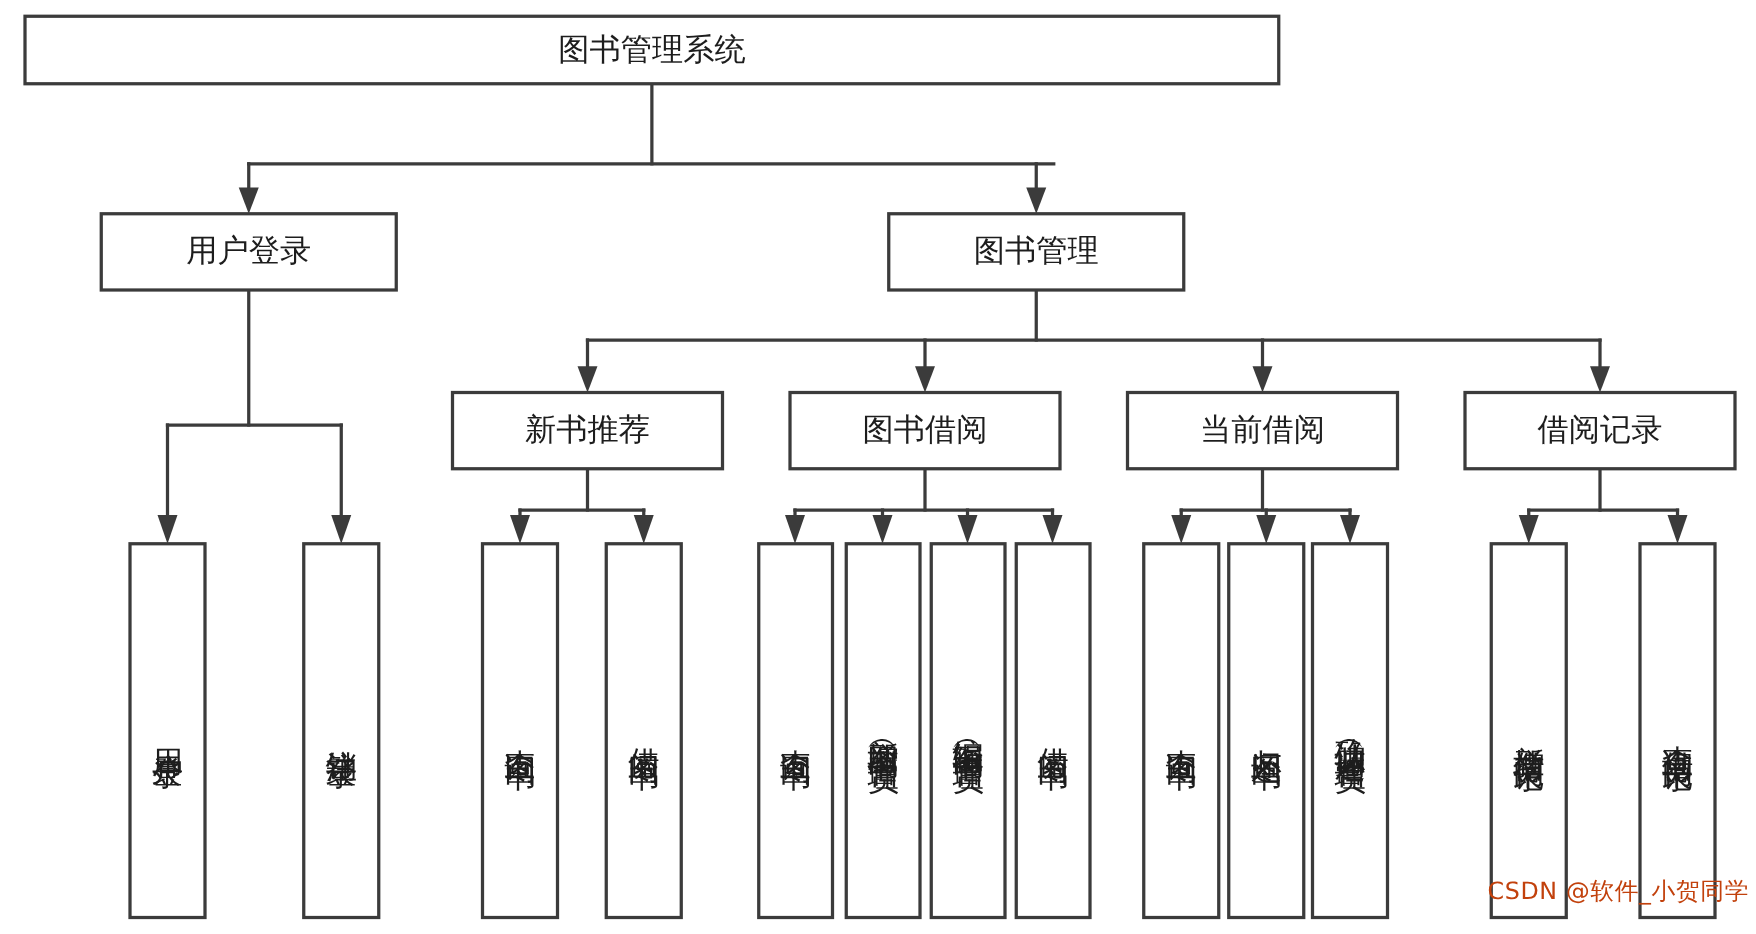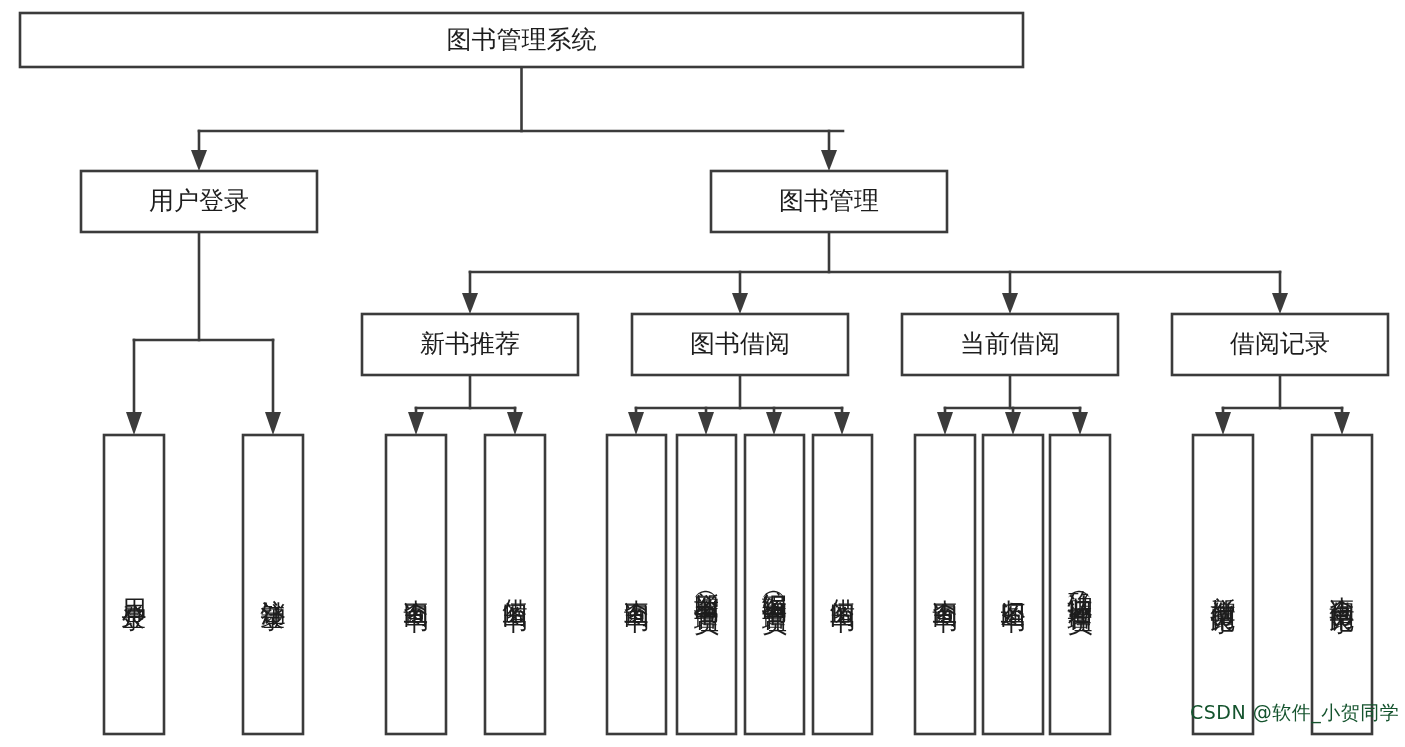--- a/index.html
+++ b/index.html
@@ -18,21 +18,21 @@
     font-family:"DejaVu Sans","Liberation Sans",sans-serif;
     fill:#1d1d1d;
     text-anchor:middle;
     dominant-baseline:middle;
   }
   .label-h{font-size:25px;}
   .watermark{
     position:absolute;
     font-family:"DejaVu Sans","Liberation Sans",sans-serif;
     font-size:19px;
-    color:#14532d;
+    color:#c2410c;
     white-space:nowrap;
     left:1190px;top:700px;
     letter-spacing:0.5px;
     user-select:none;
   }
 </style>
 </head>
 <body>
 
 <div id="diagram-root">

